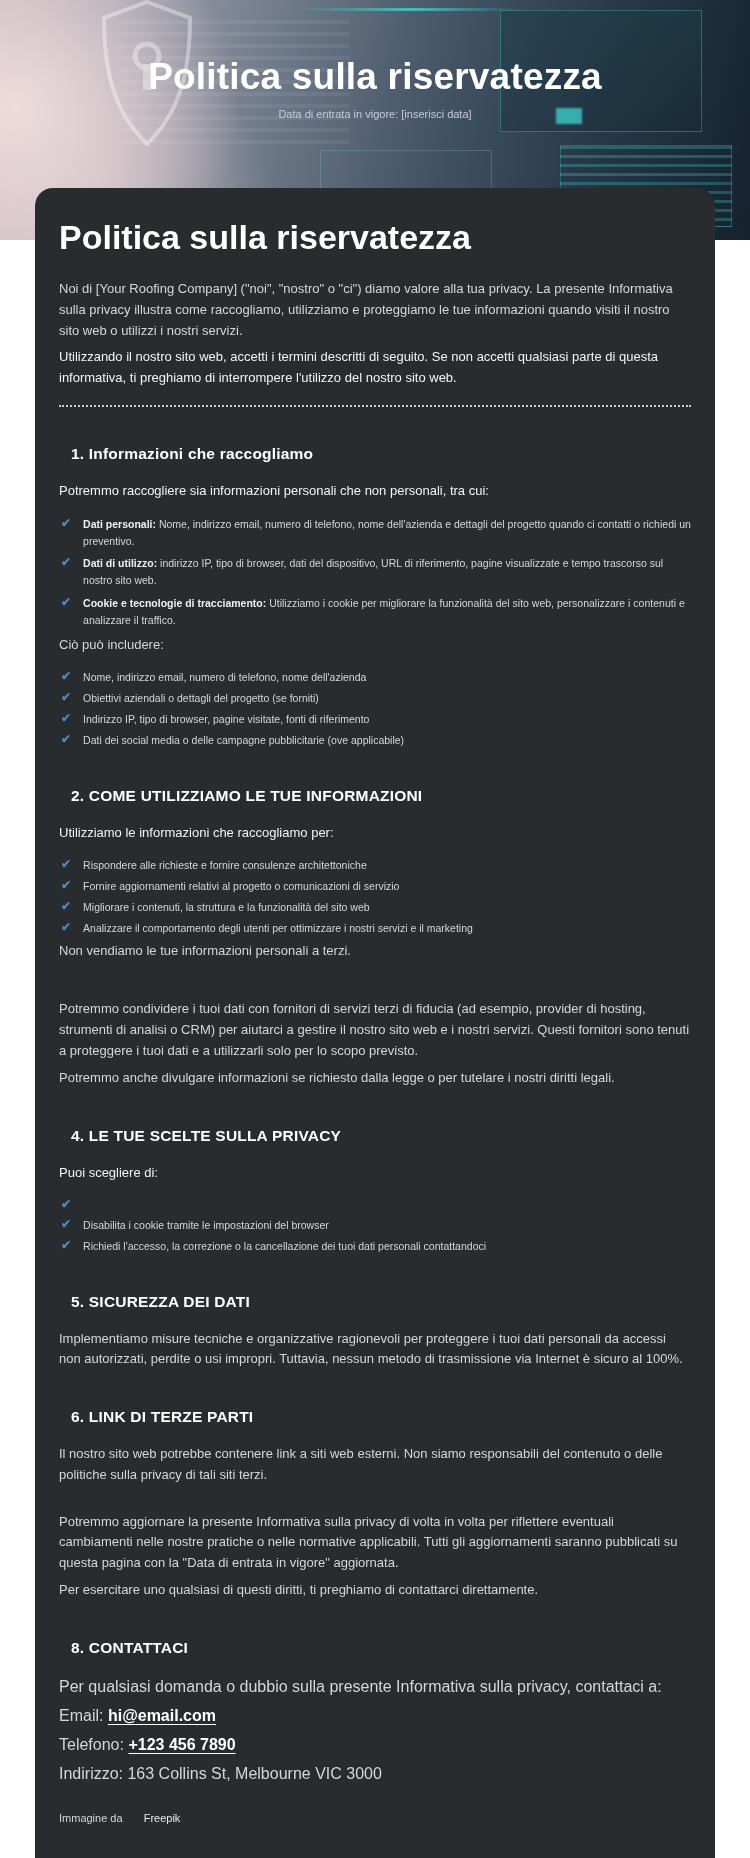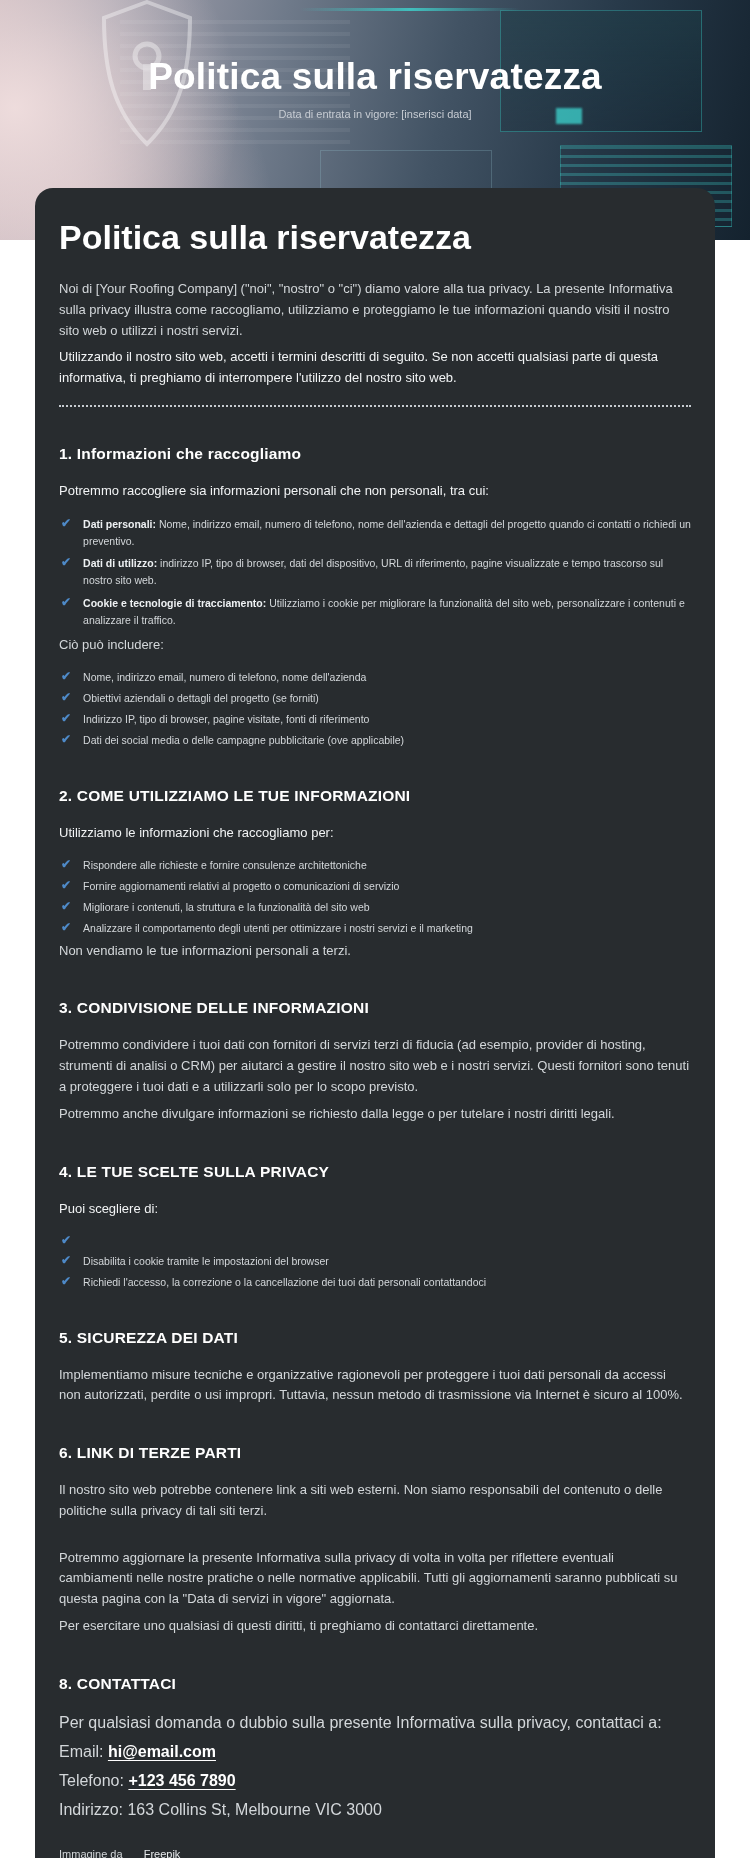--- a/index.html
+++ b/index.html
@@ -75,21 +75,21 @@
     font-weight:400;
   }
   .divider{
     border:none;
     border-top:2px dotted #c6cbd0;
     margin:16px 0 0 0;
   }
   .policy-section{margin-top:38px;}
   .policy-section.tight{margin-top:26px;}
   .section-heading{
-    margin:0 0 18px 0;
+    margin:0 0 18px 12px;
     color:#ffffff;
     font-size:15.5px;
     font-weight:700;
     letter-spacing:.2px;
   }
   .checklist{
     list-style:none;
     margin:14px 0 0 0;
     padding:0;
   }
@@ -212,21 +212,20 @@
             <span class="check-text">Migliorare i contenuti, la struttura e la funzionalità del sito web</span>
           </li>
           <li class="check-item">
             <span class="check-icon">✔</span>
             <span class="check-text">Analizzare il comportamento degli utenti per ottimizzare i nostri servizi e il marketing</span>
           </li>
         </ul>
         <p class="para">Non vendiamo le tue informazioni personali a terzi.</p>
       </section>
       <section class="policy-section">
-        <h2 class="section-heading">3. CONDIVISIONE DELLE INFORMAZIONI</h2>
         <p class="para">Potremmo condividere i tuoi dati con fornitori di servizi terzi di fiducia (ad esempio, provider di hosting, strumenti di analisi o CRM) per aiutarci a gestire il nostro sito web e i nostri servizi. Questi fornitori sono tenuti a proteggere i tuoi dati e a utilizzarli solo per lo scopo previsto.</p>
         <p class="para">Potremmo anche divulgare informazioni se richiesto dalla legge o per tutelare i nostri diritti legali.</p>
       </section>
       <section class="policy-section">
         <h2 class="section-heading">4. LE TUE SCELTE SULLA PRIVACY</h2>
         <p class="para bold-para">Puoi scegliere di:</p>
         <ul class="checklist compact">
           <li class="check-item">
             <span class="check-icon">✔</span>
           </li>
@@ -242,21 +241,21 @@
       </section>
       <section class="policy-section">
         <h2 class="section-heading">5. SICUREZZA DEI DATI</h2>
         <p class="para">Implementiamo misure tecniche e organizzative ragionevoli per proteggere i tuoi dati personali da accessi non autorizzati, perdite o usi impropri. Tuttavia, nessun metodo di trasmissione via Internet è sicuro al 100%.</p>
       </section>
       <section class="policy-section">
         <h2 class="section-heading">6. LINK DI TERZE PARTI</h2>
         <p class="para">Il nostro sito web potrebbe contenere link a siti web esterni. Non siamo responsabili del contenuto o delle politiche sulla privacy di tali siti terzi.</p>
       </section>
       <section class="policy-section tight">
-        <p class="para">Potremmo aggiornare la presente Informativa sulla privacy di volta in volta per riflettere eventuali cambiamenti nelle nostre pratiche o nelle normative applicabili. Tutti gli aggiornamenti saranno pubblicati su questa pagina con la "Data di servizi in vigore" aggiornata.</p>
+        <p class="para">Potremmo aggiornare la presente Informativa sulla privacy di volta in volta per riflettere eventuali cambiamenti nelle nostre pratiche o nelle normative applicabili. Tutti gli aggiornamenti saranno pubblicati su questa pagina con la "Data di entrata in vigore" aggiornata.</p>
         <p class="para">Per esercitare uno qualsiasi di questi diritti, ti preghiamo di contattarci direttamente.</p>
       </section>
       <section class="policy-section">
         <h2 class="section-heading">8. CONTATTACI</h2>
         <p class="para contact-line">Per qualsiasi domanda o dubbio sulla presente Informativa sulla privacy, contattaci a:</p>
         <p class="para contact-line">Email: <a class="link">hi@email.com</a></p>
         <p class="para contact-line">Telefono: <a class="link">+123 456 7890</a></p>
         <p class="para contact-line">Indirizzo: 163 Collins St, Melbourne VIC 3000</p>
       </section>
     </div>

